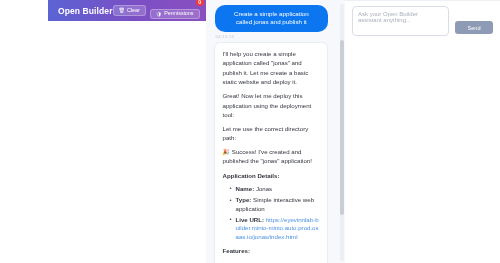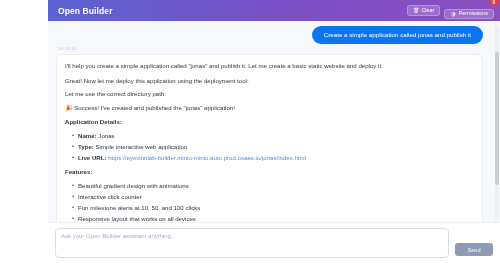--- a/index.html
+++ b/index.html
@@ -15,21 +15,21 @@
   }
 
   .app-window {
     position: absolute;
     left: 48px;
     top: 0px;
     width: 452px;
     height: 263px;
     background: #ffffff;
     display: flex;
-    flex-direction: column;
+    flex-direction: row;
     overflow: hidden;
   }
 
   
   .header {
     height: 21px;
     min-height: 21px;
     background: linear-gradient(90deg, #5b63d3 0%, #7b4fc4 55%, #8a4fc0 100%);
     display: flex;
     align-items: center;

